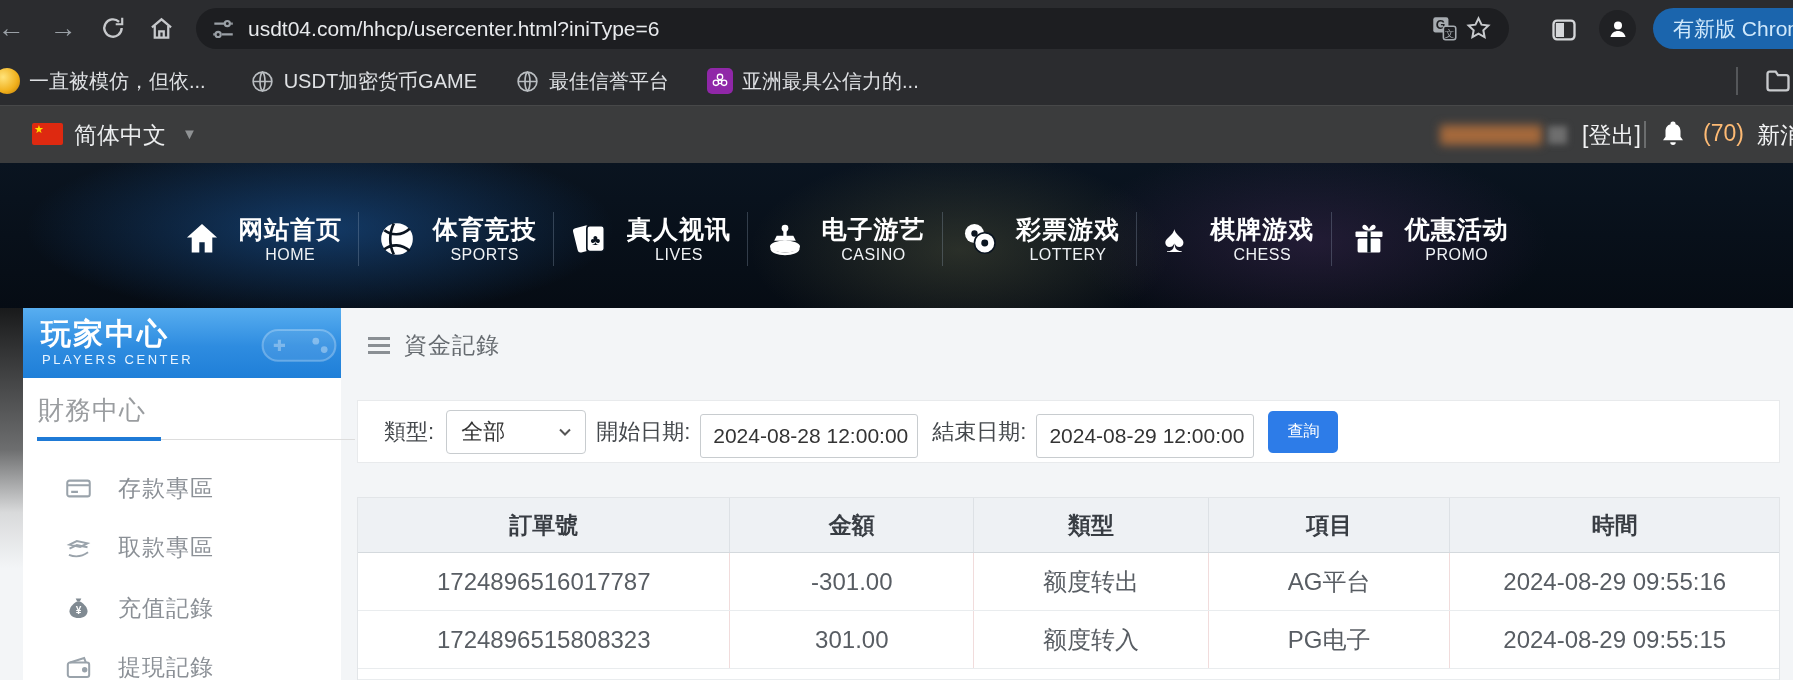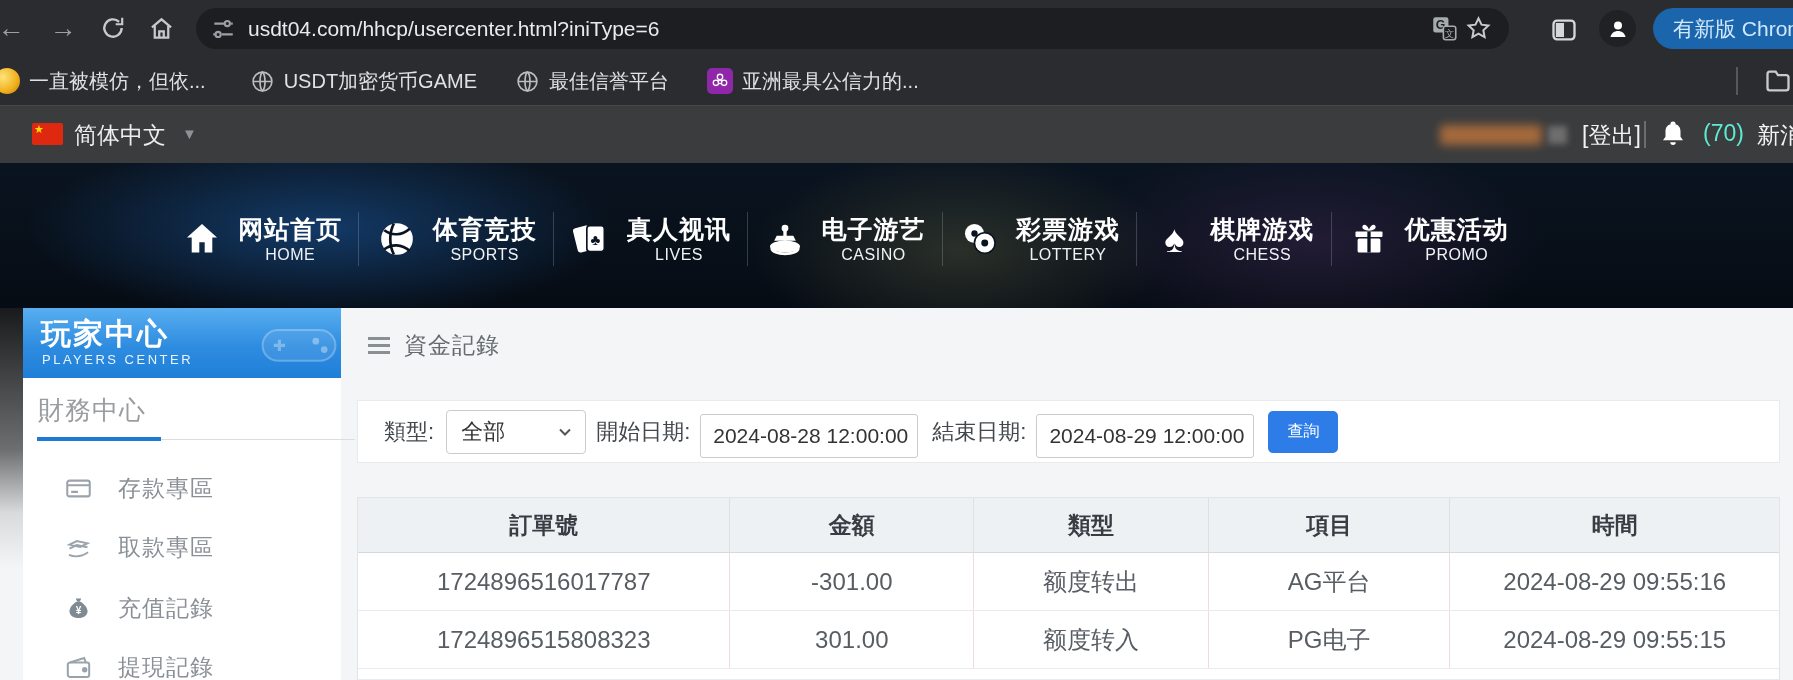--- a/index.html
+++ b/index.html
@@ -29,21 +29,21 @@
   
   .lang-bar { position:absolute; left:0; top:105px; width:1793px; height:58px; background:#3b3c3d; border-top:1px solid #474849; }
   .flag { position:absolute; left:32px; top:17px; width:31px; height:22px; background:#de2910; border-radius:2px; color:#ffde00; font-size:11px; line-height:10px; padding:1px 0 0 2px; }
   .lang-label { position:absolute; left:74px; top:14px; color:#eceeef; font-size:23px; }
   .lang-caret { position:absolute; left:182px; top:19px; color:#8f9294; font-size:15px; }
   .redacted-name { position:absolute; left:1440px; top:19px; width:102px; height:20px; background:#a5693c; filter:blur(5px); border-radius:2px; }
   .redacted-dot { position:absolute; left:1548px; top:20px; width:19px; height:18px; background:#6e6e6e; filter:blur(3px); }
   .logout-link { position:absolute; left:1582px; top:14px; color:#f2f3f4; font-size:23px; }
   .lang-divider { position:absolute; left:1644px; top:15px; width:2px; height:27px; background:#6b6d6e; }
   .bell-btn { position:absolute; left:1658px; top:13px; width:32px; height:32px; }
-  .msg-count { position:absolute; left:1703px; top:14px; color:#5eead4; font-size:23px; }
+  .msg-count { position:absolute; left:1703px; top:14px; color:#fdba74; font-size:23px; }
   .msg-label { position:absolute; left:1757px; top:14px; color:#f2f3f4; font-size:23px; white-space:nowrap; }
 
   
   .main-nav { position:absolute; left:0; top:163px; width:1793px; height:145px;
     background:
       radial-gradient(ellipse 420px 130px at 320px 45%, rgba(28,92,165,.55), transparent 70%),
       radial-gradient(ellipse 300px 140px at 960px 60%, rgba(115,115,75,.32), transparent 70%),
       radial-gradient(ellipse 340px 140px at 1310px 55%, rgba(95,55,115,.30), transparent 70%),
       linear-gradient(180deg,#0a1420 0%,#060c14 100%);
   }

